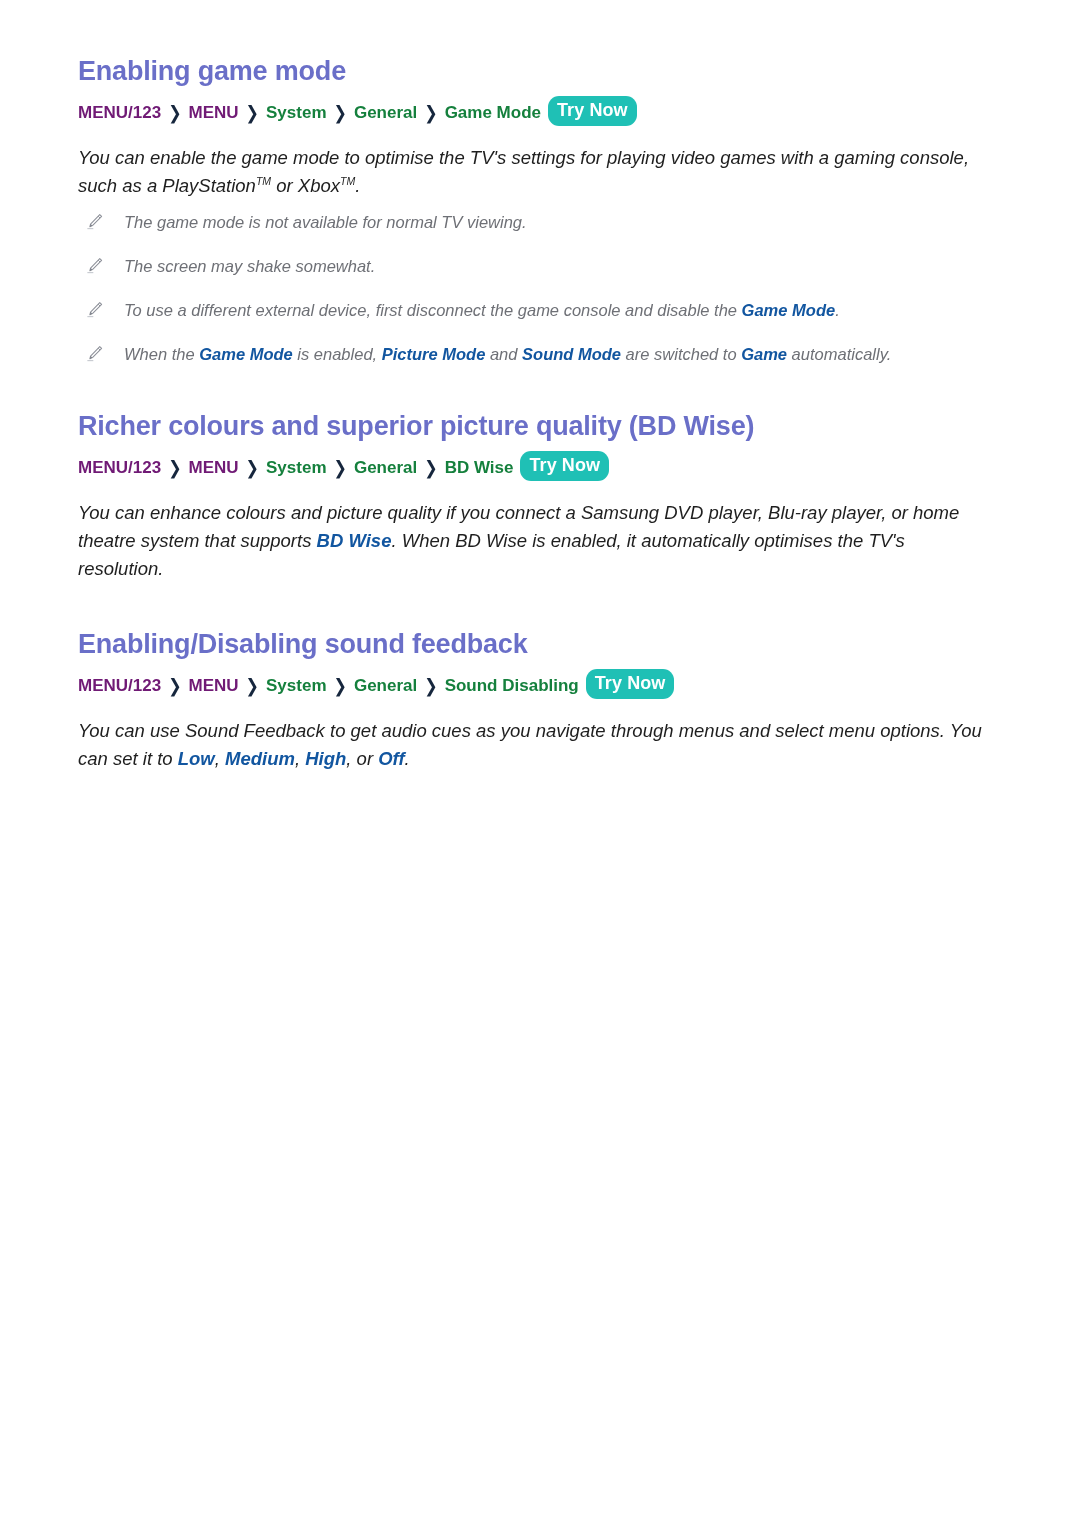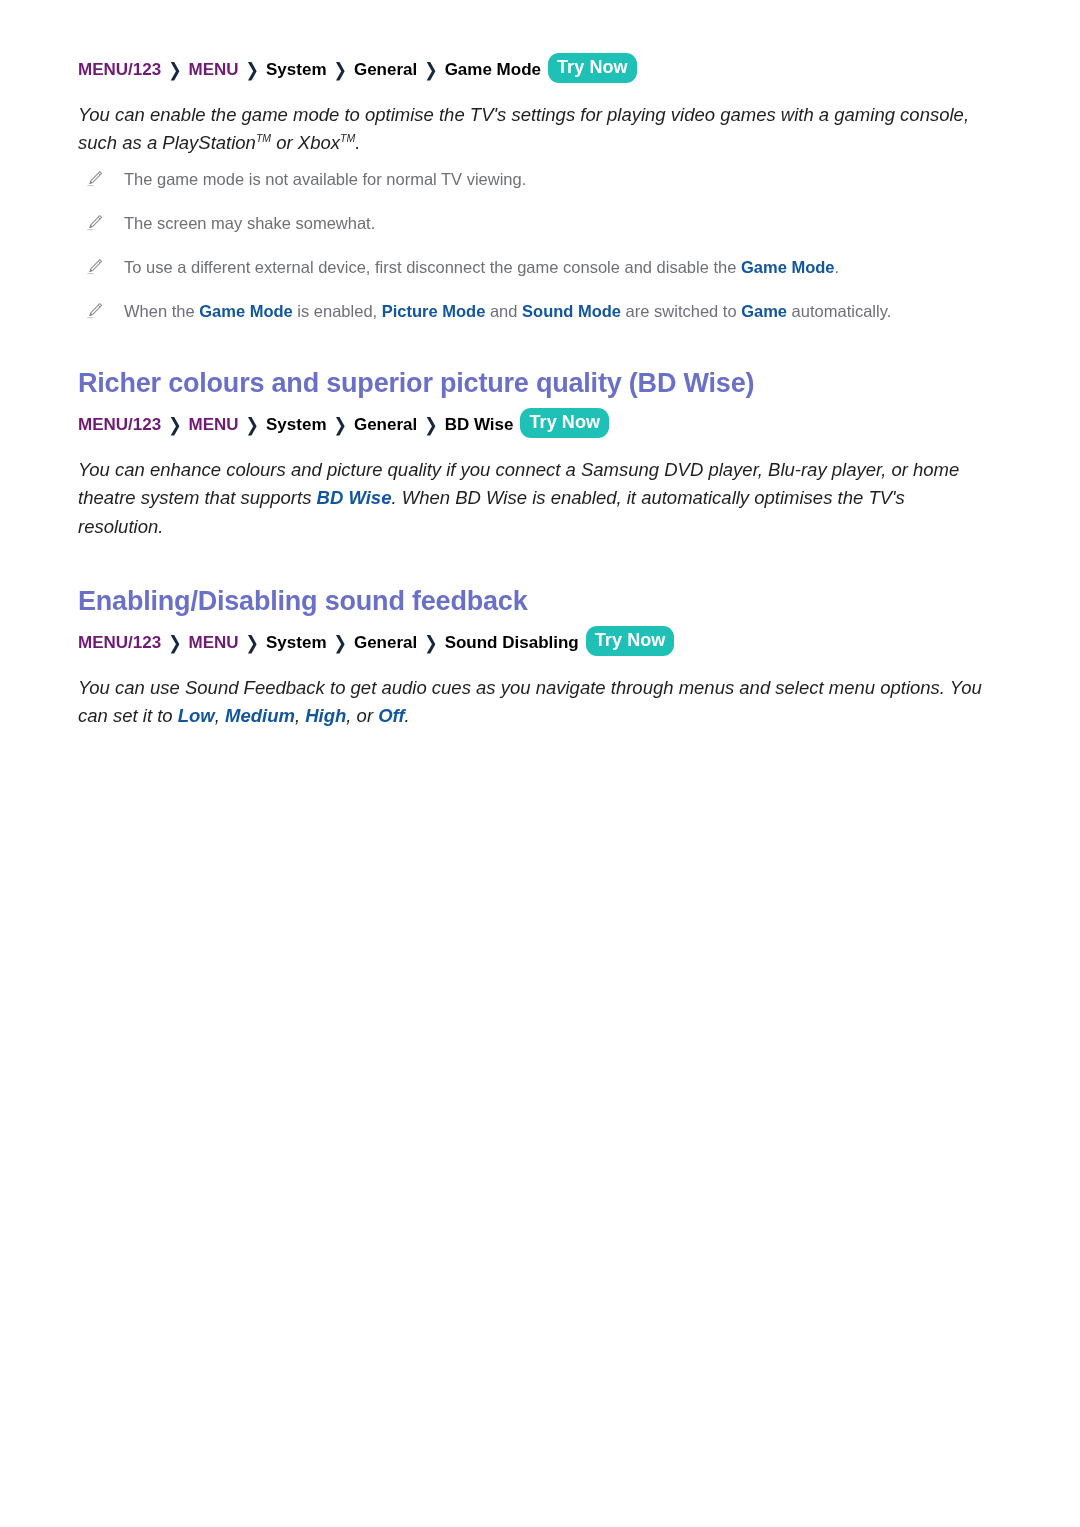--- a/index.html
+++ b/index.html
@@ -38,21 +38,21 @@
   
   .breadcrumb {
     font-size: 17px;
     font-weight: bold;
     line-height: 1.5;
     margin: 0 0 16px 0;
     white-space: nowrap;
   }
   .crumb { margin: 0; }
   .crumb.teal  { color: #701a75; }
-  .crumb.blue  { color: #000000; }
+  .crumb.blue  { color: #15803d; }
   .sep {
     color: #16263d;
     font-weight: bold;
     font-size: 16px;
     margin: 0 7px;
     display: inline-block;
     transform: scaleY(1.15);
   }
   .try-now {
     display: inline-block;
@@ -81,21 +81,21 @@
     color: #1256a0;
     font-weight: bold;
   }
   sup.tm {
     font-size: 10.5px;
     vertical-align: super;
     line-height: 0;
   }
 
   
-  .notes { margin: 10px 0 0 0; padding: 0; }
+  .notes { margin: 10px 0 0 0; padding: 0; font-style: italic; }
   .note {
     position: relative;
     display: flex;
     align-items: flex-start;
     padding: 0 0 0 46px;
     margin: 0 0 21px 0;
     min-height: 20px;
   }
   .note:last-child { margin-bottom: 0; }
   .pencil-icon {
@@ -115,20 +115,21 @@
     color: #1256a0;
     font-weight: bold;
   }
 </style>
 </head>
 <body>
 
 <div class="page">
   <div id="sections-root">
       <section class="section">
+        <h1 class="heading">Enabling game mode</h1>
         <div class="breadcrumb"><span class="crumb teal">MENU/123</span><span class="sep">❯</span><span class="crumb teal">MENU</span><span class="sep">❯</span><span class="crumb blue">System</span><span class="sep">❯</span><span class="crumb blue">General</span><span class="sep">❯</span><span class="crumb blue">Game Mode</span><span class="try-now">Try Now</span></div>
         <p class="body"><span>You can enable the game mode to optimise the TV's settings for playing video games with a gaming console, such as a PlayStation</span><sup class="tm">TM</sup><span> or Xbox</span><sup class="tm">TM</sup><span>.</span></p>
         <div class="notes">
           <div class="note">
             <svg viewBox="0 0 24 24" class="pencil-icon">
               <g>
                 <path d="M18.6 3.2 L21.0 5.6 L9.4 17.2 L6.2 18.6 L7.0 15.2 Z" fill="#ffffff" stroke="#8d9099" stroke-width="1.3" stroke-linejoin="round"></path>
                 <path d="M16.6 5.2 L19.0 7.6" stroke="#8d9099" stroke-width="1.2"></path>
                 <path d="M7.0 15.2 L9.4 17.2 L6.2 18.6 Z" fill="#7d818a"></path>
                 <rect x="3.0" y="20.2" width="7.5" height="1.5" fill="#c9ccd2"></rect>

